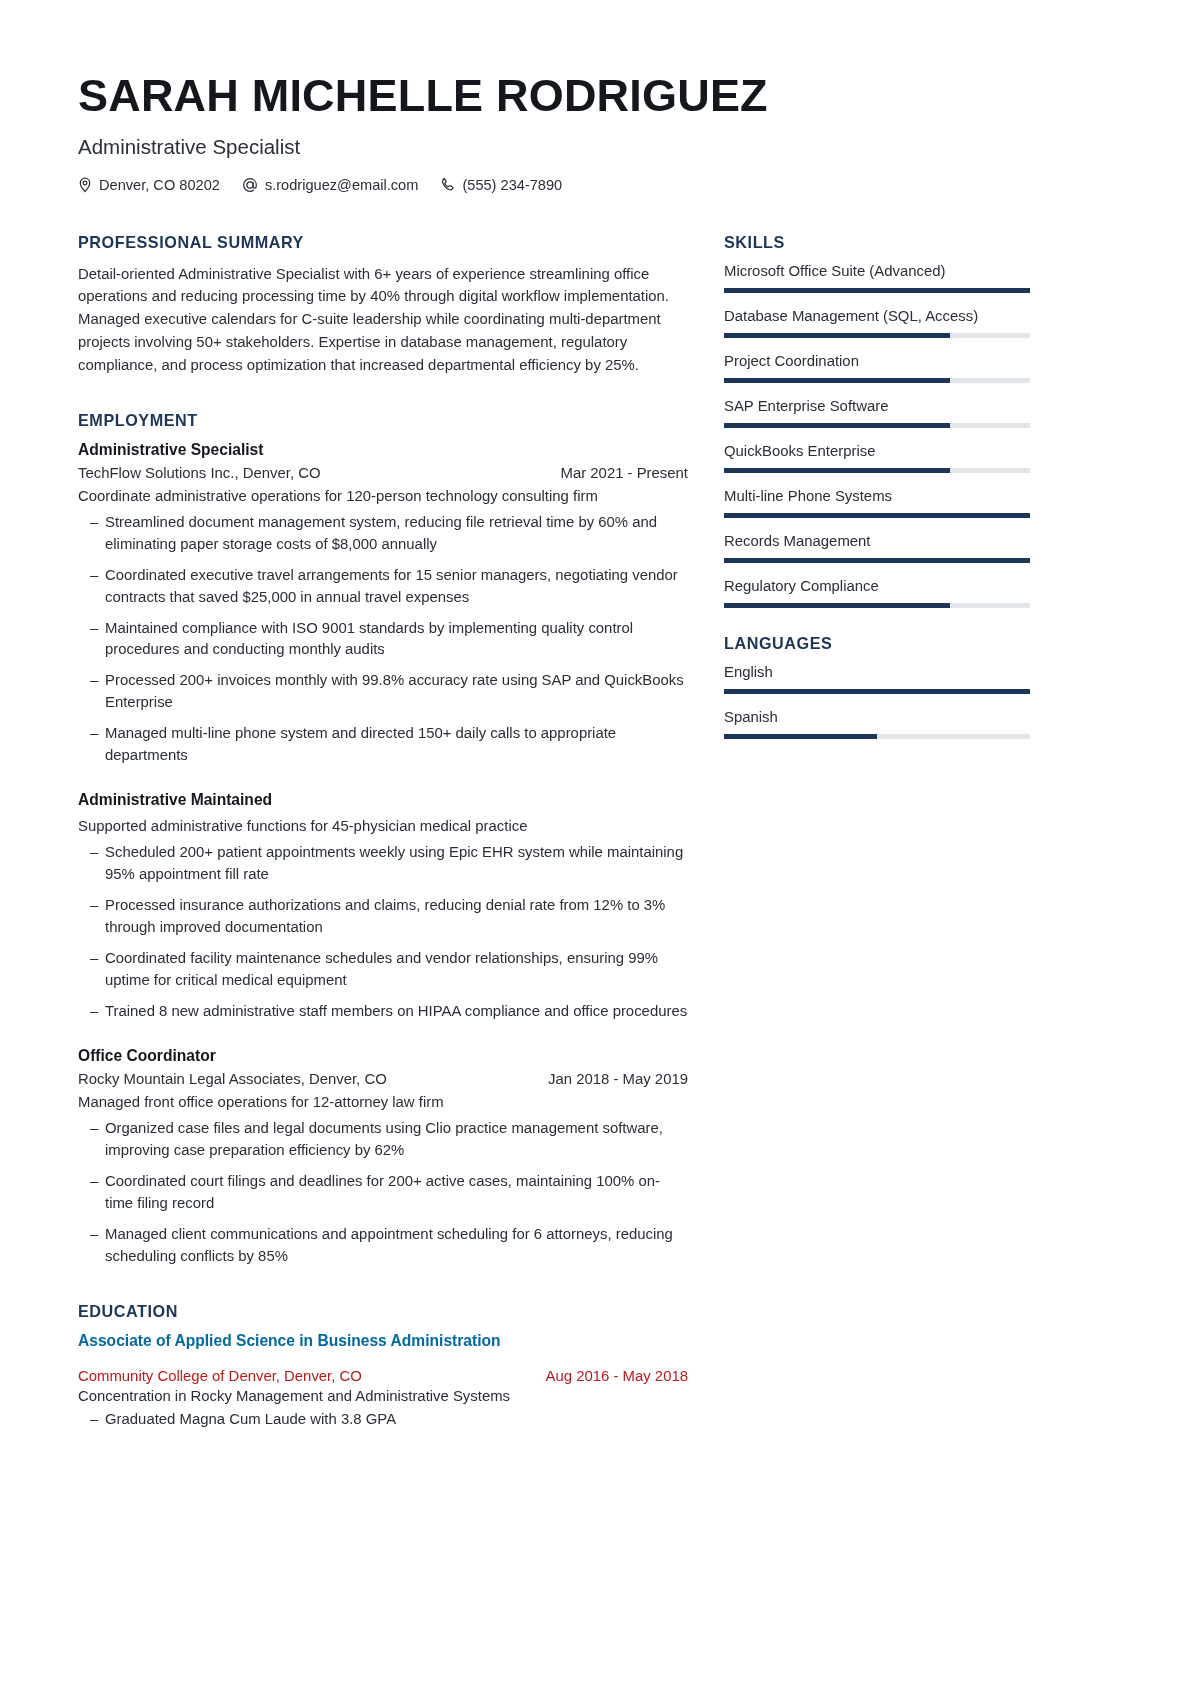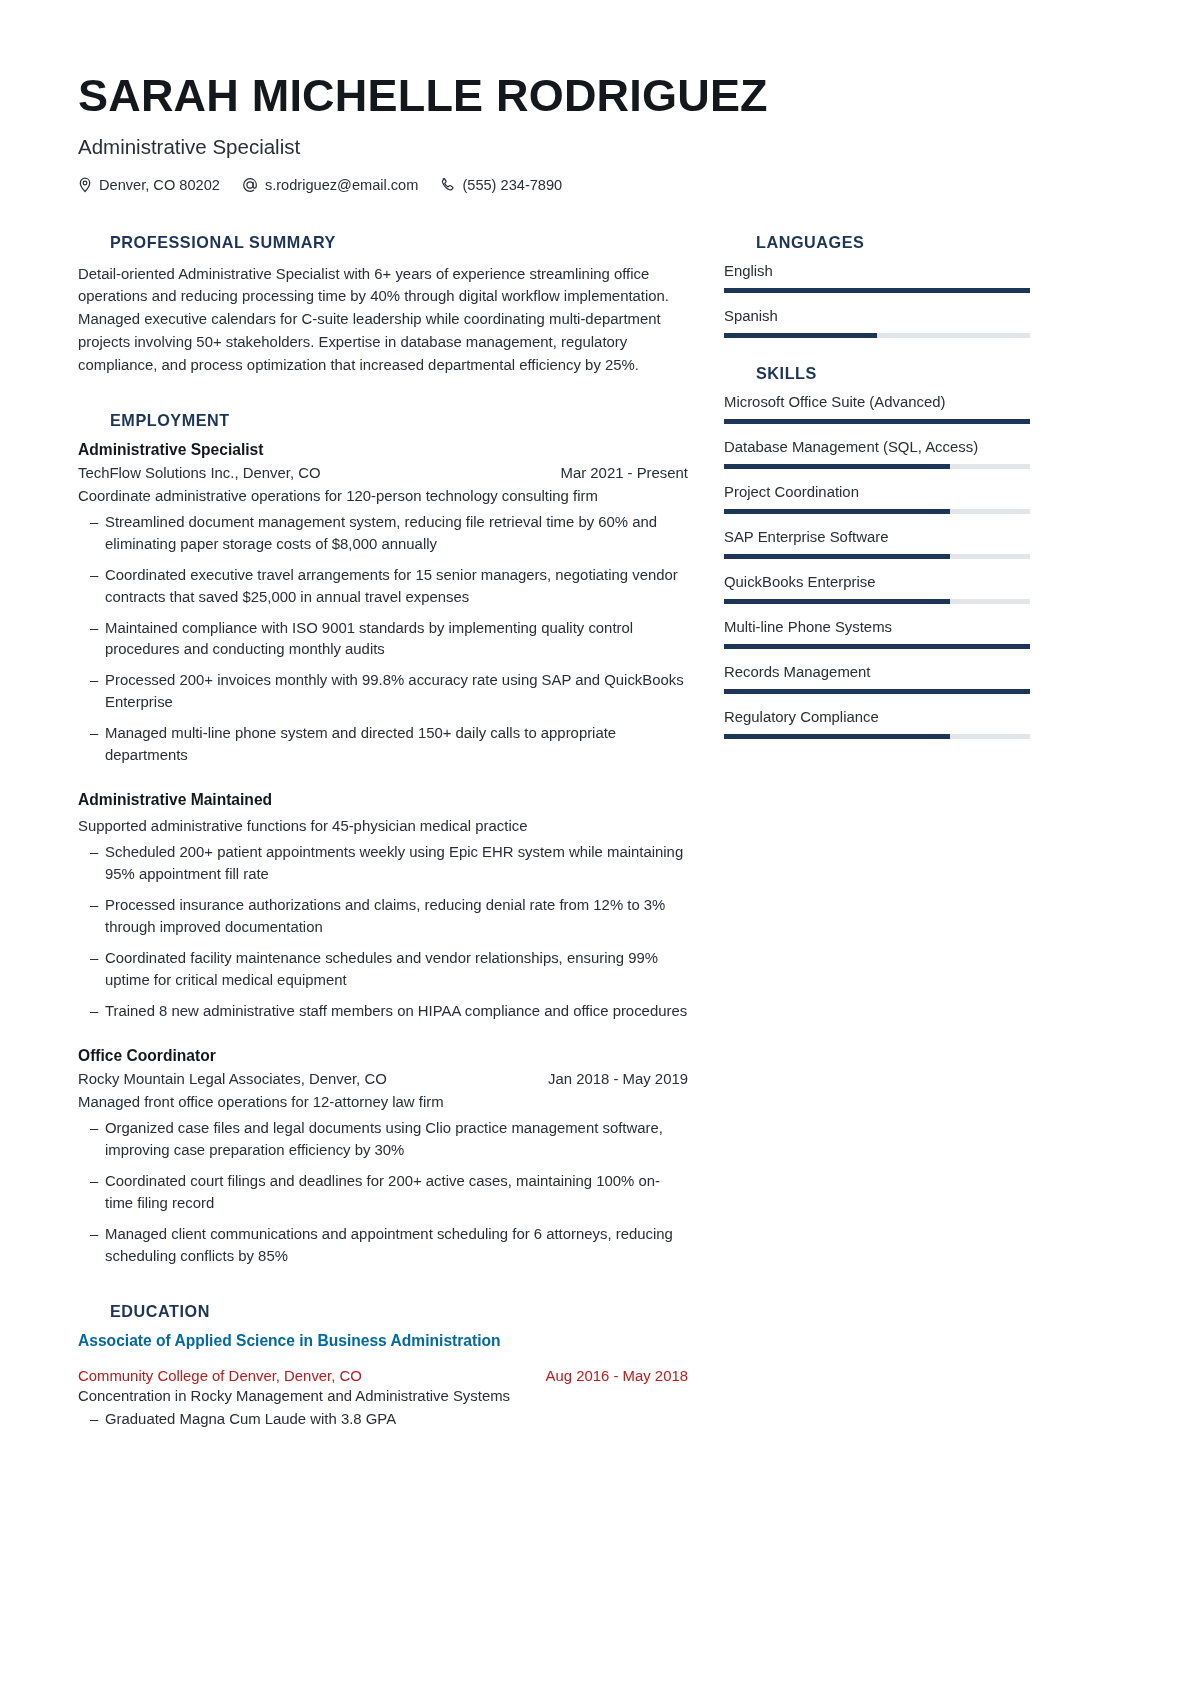--- a/index.html
+++ b/index.html
@@ -61,21 +61,20 @@
   .col-side { width: 306px; flex: 0 0 306px; }
 
   
   .sec-head {
     font-size: 16.2px;
     font-weight: 700;
     letter-spacing: 0.55px;
     color: #1d3557;
     text-transform: uppercase;
     margin-bottom: 11px;
-    margin-left: 32px;
   }
   .sec-head.side { color: #1d3557; }
   .section { margin-bottom: 34px; }
   .section.tight { margin-bottom: 26px; }
 
   
   .summary {
     font-size: 14.9px;
     line-height: 1.53;
     color: #2a2f36;
@@ -249,21 +248,21 @@
               </ul>
             </div>
             <div class="job">
               <div class="job-title">Office Coordinator</div>
               <div class="job-meta">
                 <span class="job-org">Rocky Mountain Legal Associates, Denver, CO</span>
                 <span class="job-dates">Jan 2018 - May 2019</span>
               </div>
               <div class="job-desc">Managed front office operations for 12-attorney law firm</div>
               <ul class="bullets">
-                <li>Organized case files and legal documents using Clio practice management software, improving case preparation efficiency by 30%</li>
+                <li>Organized case files and legal documents using Clio practice management software, improving case preparation efficiency by 62%</li>
                 <li>Coordinated court filings and deadlines for 200+ active cases, maintaining 100% on-time filing record</li>
                 <li>Managed client communications and appointment scheduling for 6 attorneys, reducing scheduling conflicts by 85%</li>
               </ul>
             </div>
           </div>
       </div>
 
       <div class="section">
         <div class="sec-head">EDUCATION</div>
         <div id="education-list">
@@ -279,87 +278,87 @@
               </ul>
             </div>
           </div>
       </div>
 
     </div>
 
     <div class="col-side">
 
       <div class="section tight">
+        <div class="sec-head side">SKILLS</div>
+        <div id="skills-list">
+            <div class="skill">
+              <div class="skill-label">Microsoft Office Suite (Advanced)</div>
+              <div class="bar-track">
+                <div class="bar-fill" style="width: 100%;"></div>
+              </div>
+            </div>
+            <div class="skill">
+              <div class="skill-label">Database Management (SQL, Access)</div>
+              <div class="bar-track">
+                <div class="bar-fill" style="width: 74%;"></div>
+              </div>
+            </div>
+            <div class="skill">
+              <div class="skill-label">Project Coordination</div>
+              <div class="bar-track">
+                <div class="bar-fill" style="width: 74%;"></div>
+              </div>
+            </div>
+            <div class="skill">
+              <div class="skill-label">SAP Enterprise Software</div>
+              <div class="bar-track">
+                <div class="bar-fill" style="width: 74%;"></div>
+              </div>
+            </div>
+            <div class="skill">
+              <div class="skill-label">QuickBooks Enterprise</div>
+              <div class="bar-track">
+                <div class="bar-fill" style="width: 74%;"></div>
+              </div>
+            </div>
+            <div class="skill">
+              <div class="skill-label">Multi-line Phone Systems</div>
+              <div class="bar-track">
+                <div class="bar-fill" style="width: 100%;"></div>
+              </div>
+            </div>
+            <div class="skill">
+              <div class="skill-label">Records Management</div>
+              <div class="bar-track">
+                <div class="bar-fill" style="width: 100%;"></div>
+              </div>
+            </div>
+            <div class="skill">
+              <div class="skill-label">Regulatory Compliance</div>
+              <div class="bar-track">
+                <div class="bar-fill" style="width: 74%;"></div>
+              </div>
+            </div>
+          </div>
+      </div>
+
+      <div class="section tight">
         <div class="sec-head side">LANGUAGES</div>
         <div id="languages-list">
             <div class="skill">
               <div class="skill-label">English</div>
               <div class="bar-track">
                 <div class="bar-fill" style="width: 100%;"></div>
               </div>
             </div>
             <div class="skill">
               <div class="skill-label">Spanish</div>
               <div class="bar-track">
                 <div class="bar-fill" style="width: 50%;"></div>
               </div>
             </div>
           </div>
       </div>
 
-      <div class="section tight">
-        <div class="sec-head side">SKILLS</div>
-        <div id="skills-list">
-            <div class="skill">
-              <div class="skill-label">Microsoft Office Suite (Advanced)</div>
-              <div class="bar-track">
-                <div class="bar-fill" style="width: 100%;"></div>
-              </div>
-            </div>
-            <div class="skill">
-              <div class="skill-label">Database Management (SQL, Access)</div>
-              <div class="bar-track">
-                <div class="bar-fill" style="width: 74%;"></div>
-              </div>
-            </div>
-            <div class="skill">
-              <div class="skill-label">Project Coordination</div>
-              <div class="bar-track">
-                <div class="bar-fill" style="width: 74%;"></div>
-              </div>
-            </div>
-            <div class="skill">
-              <div class="skill-label">SAP Enterprise Software</div>
-              <div class="bar-track">
-                <div class="bar-fill" style="width: 74%;"></div>
-              </div>
-            </div>
-            <div class="skill">
-              <div class="skill-label">QuickBooks Enterprise</div>
-              <div class="bar-track">
-                <div class="bar-fill" style="width: 74%;"></div>
-              </div>
-            </div>
-            <div class="skill">
-              <div class="skill-label">Multi-line Phone Systems</div>
-              <div class="bar-track">
-                <div class="bar-fill" style="width: 100%;"></div>
-              </div>
-            </div>
-            <div class="skill">
-              <div class="skill-label">Records Management</div>
-              <div class="bar-track">
-                <div class="bar-fill" style="width: 100%;"></div>
-              </div>
-            </div>
-            <div class="skill">
-              <div class="skill-label">Regulatory Compliance</div>
-              <div class="bar-track">
-                <div class="bar-fill" style="width: 74%;"></div>
-              </div>
-            </div>
-          </div>
-      </div>
-
     </div>
 
   </div>
 </div>
 
 </body></html>

